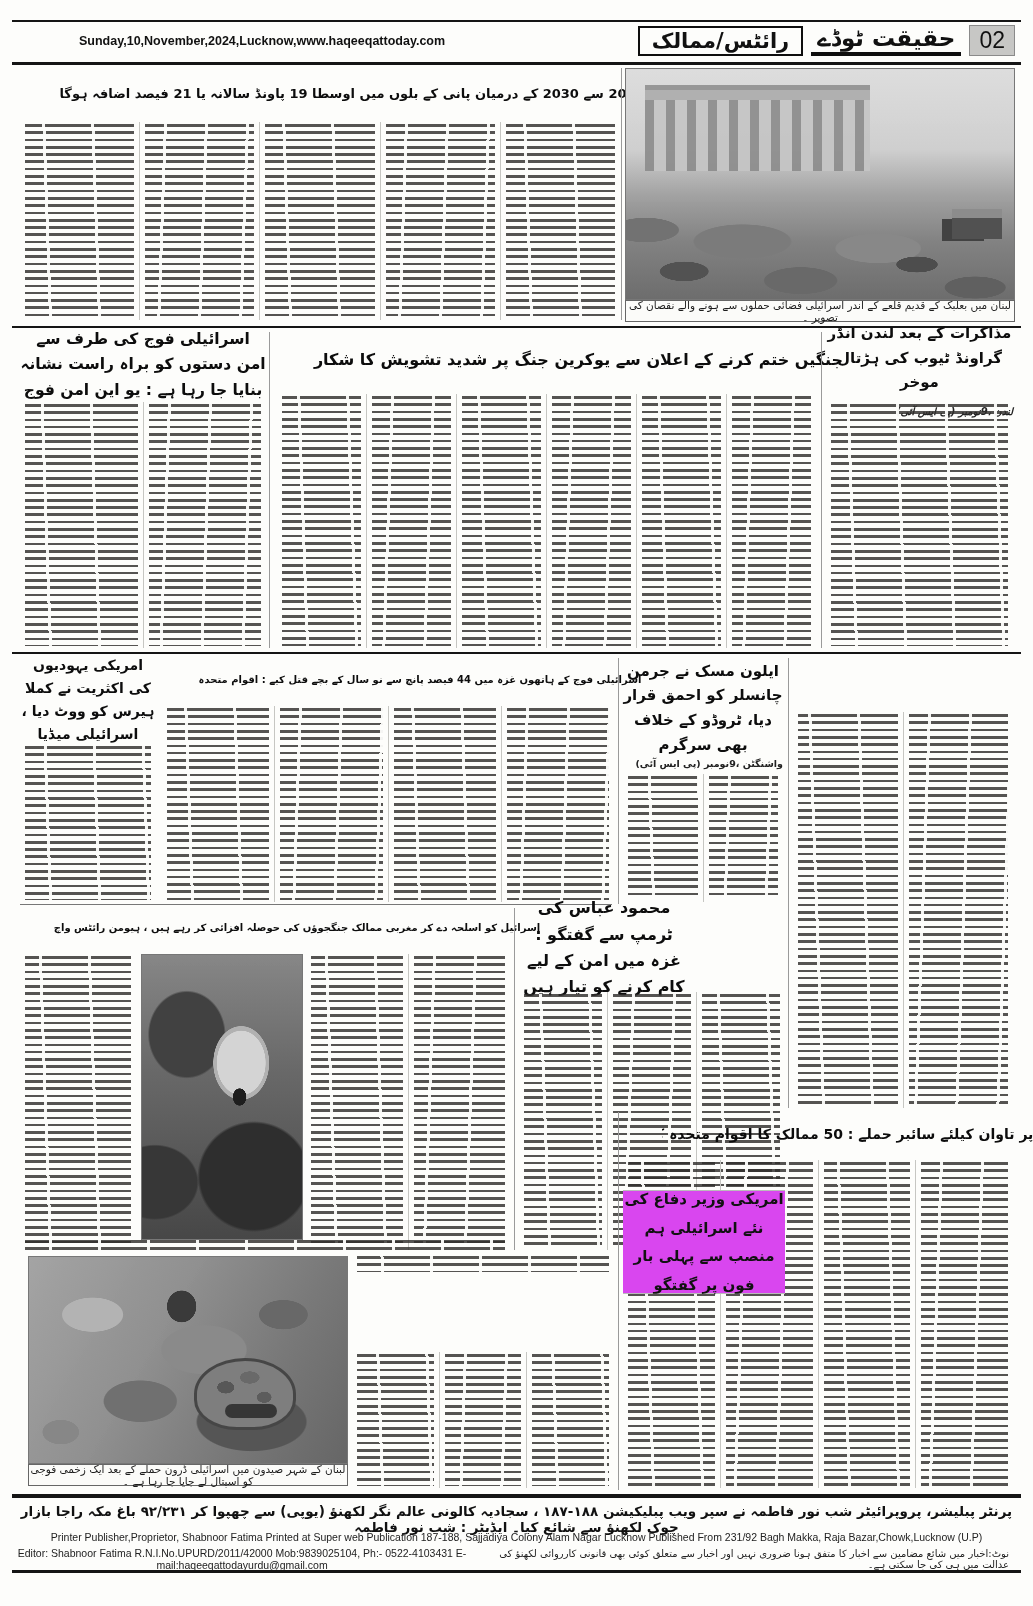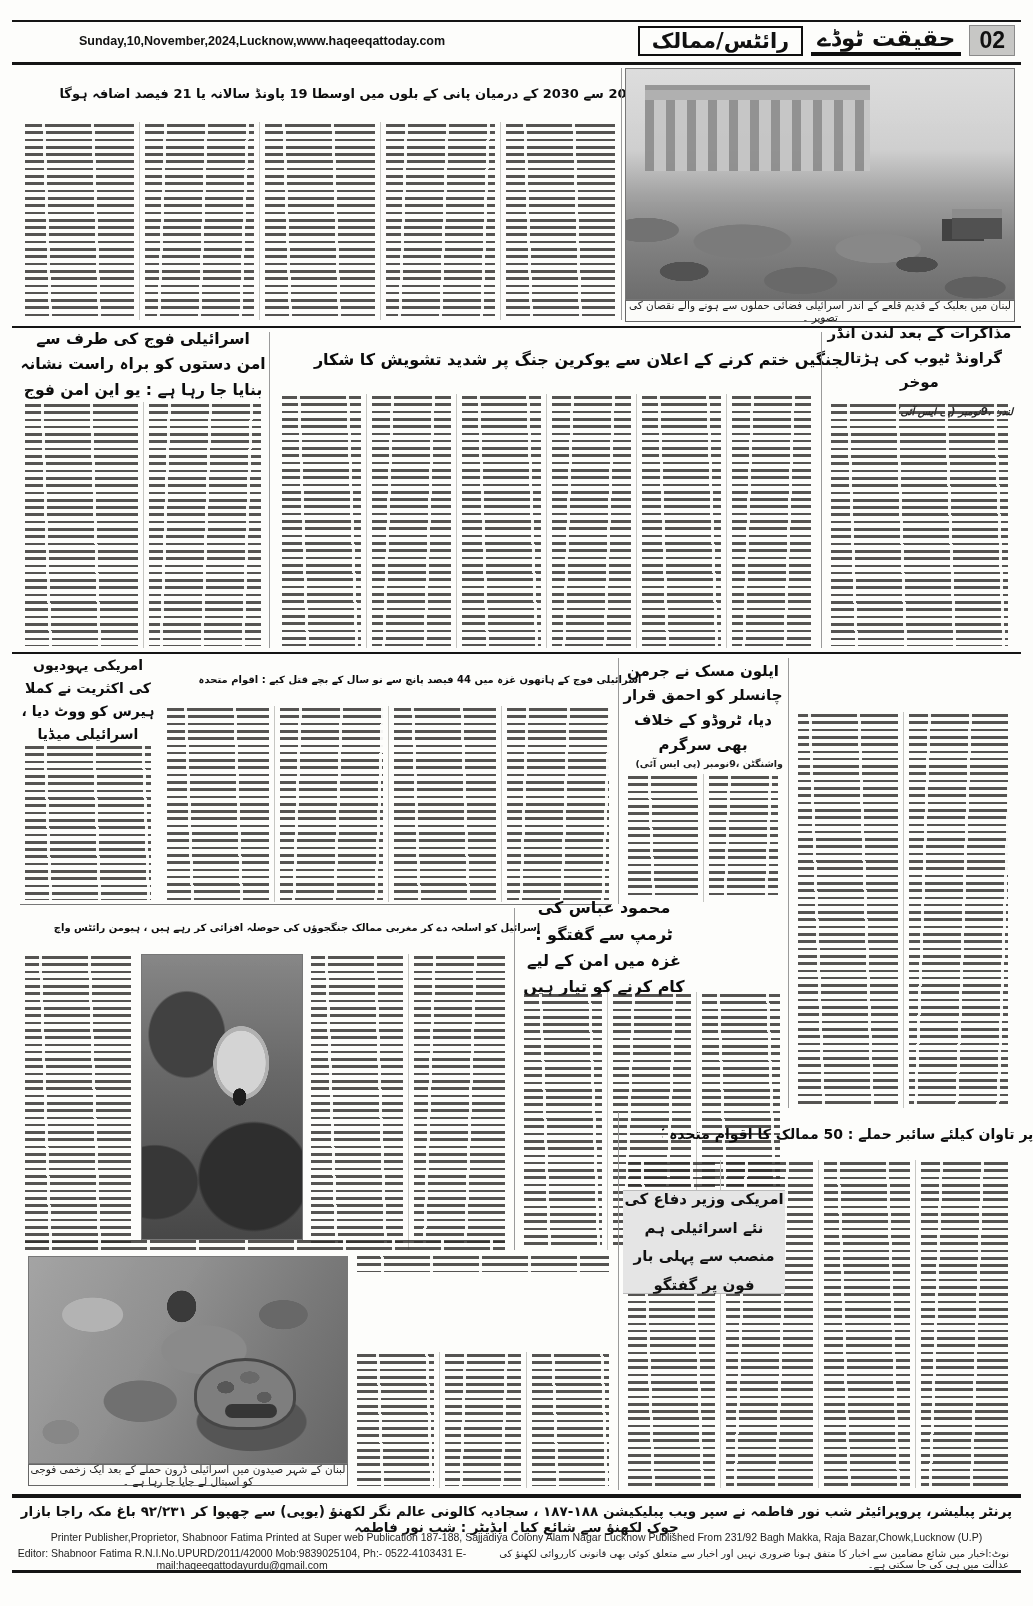--- a/index.html
+++ b/index.html
@@ -32,21 +32,21 @@
       repeating-linear-gradient(92deg, transparent 0 19px, rgba(253,253,251,.95) 19px 22px, transparent 22px 41px),
       repeating-linear-gradient(180deg, rgba(48,46,44,.82) 0 2.6px, transparent 2.6px 7.3px);
   }
   .caption{
     border:1px solid #666;background:#fbfbf9;direction:rtl;text-align:center;
     font-size:10.5px;display:flex;align-items:center;justify-content:center;color:#1c1c1c;
   }
   
   .section-box{border:2px solid #0e0e0e;padding:1px 12px;font-size:21px;font-weight:700;direction:rtl;}
   .masthead{font-size:23px;font-weight:900;direction:rtl;border-bottom:4px solid #0e0e0e;padding:0 6px 1px;}
-  .pageno{background:#c7c7c5;border:1px solid #8a8a8a;padding:1px 9px;font-size:23px;font-weight:700;}
+  .pageno{background:#c7c7c5;border:1px solid #8a8a8a;padding:1px 9px;font-size:23px;font-weight:400;}
   
   .photo{border:1px solid #777;filter:grayscale(1) contrast(1.02);}
   .photo-ruins{
     background:
       radial-gradient(40px 16px at 15% 88%, #55534e 0 60%, transparent 62%),
       radial-gradient(60px 22px at 45% 92%, #6b6963 0 60%, transparent 62%),
       radial-gradient(34px 13px at 75% 85%, #504e49 0 60%, transparent 62%),
       radial-gradient(50px 18px at 90% 95%, #63615b 0 60%, transparent 62%),
       radial-gradient(80px 28px at 30% 75%, #7d7b74 0 60%, transparent 62%),
       radial-gradient(70px 24px at 65% 78%, #8a8880 0 60%, transparent 62%),
@@ -92,21 +92,21 @@
       radial-gradient(12px 9px at 70% 55%, #615d4e 0 60%, transparent 62%),
       radial-gradient(16px 10px at 55% 25%, #6e6a59 0 60%, transparent 62%),
       #837e69;
     border:3px solid #4a473c;
   }
   .photo-soldiers::after{ 
     content:"";position:absolute;right:22%;bottom:22%;width:52px;height:14px;border-radius:7px;
     background:#2e2b24;opacity:.85;
   }
   .subhead-overlay{
-    background:#e5e5e5;direction:rtl;text-align:center;font-weight:700;
+    background:#d946ef;direction:rtl;text-align:center;font-weight:700;
     display:flex;align-items:center;justify-content:center;line-height:1.9;
     border-top:1px solid #bbb;border-bottom:1px solid #bbb;
   }
   .foot-urdu{direction:rtl;text-align:center;font-weight:700;font-size:13.5px;}
   .foot-en{font-size:10.5px;color:#222;text-align:center;}
   .foot-row2{display:flex;align-items:center;justify-content:center;gap:14px;}
   .foot-note{direction:rtl;font-size:10px;color:#222;}
 </style>
 </head>
 <body>

